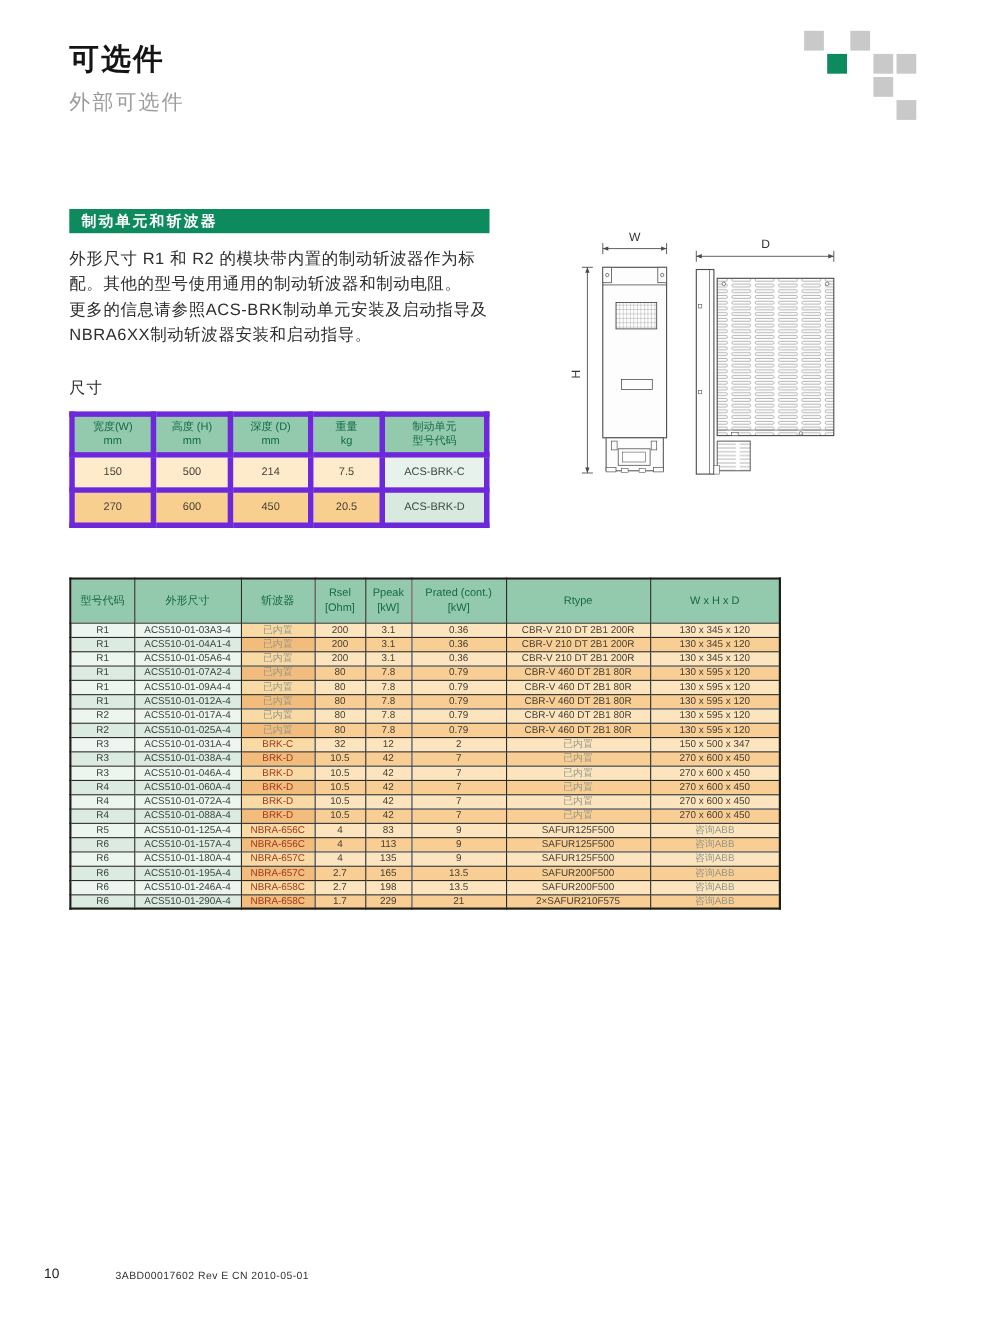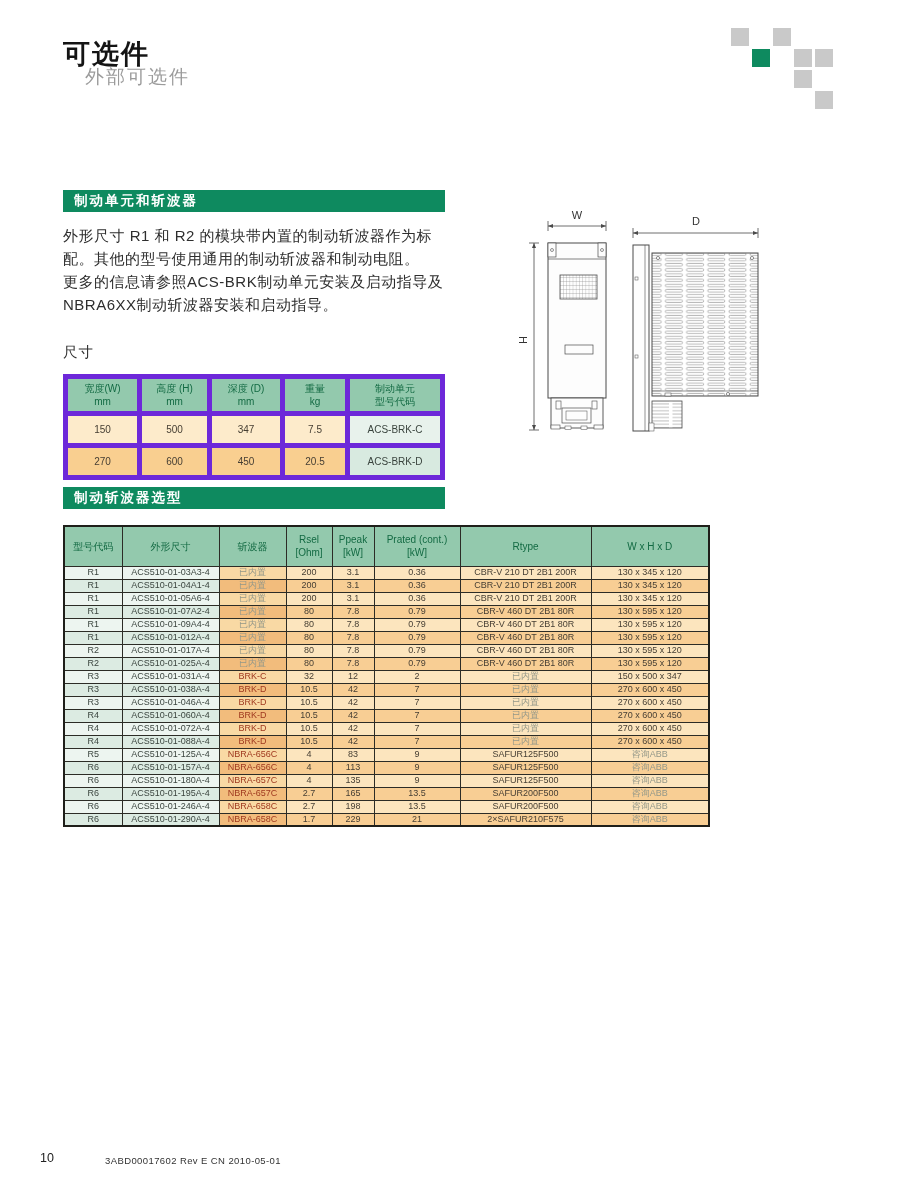--- a/index.html
+++ b/index.html
@@ -1,21 +1,21 @@
 <!DOCTYPE html>
 <html><head>
 <meta charset="utf-8">
 <style>
   * { margin:0; padding:0; box-sizing:border-box; }
   html,body { background:#ffffff; }
   body { font-family:"Liberation Sans", sans-serif; }
   .page { position:relative; width:900px; height:1199px; background:#ffffff; overflow:hidden; }
 
   .page-title { position:absolute; left:63px; top:36px; font-size:27px; font-weight:bold; color:#141414; letter-spacing:2px; }
-  .page-subtitle { position:absolute; left:63px; top:64px; font-size:19px; color:#9b9b9b; letter-spacing:2px;margin-left:22px; }
+  .page-subtitle { position:absolute; left:63px; top:80px; font-size:19px; color:#9b9b9b; letter-spacing:2px; }
 
   .sq { position:absolute; width:18px; height:18px; }
   .sq.gray { background:#c9c9c9; }
   .sq.green { background:#0e8a5f; }
 
   .section-bar { position:absolute; left:63px; width:382px; height:22px; background:#0e8a5f; color:#ffffff;
     font-size:13.5px; font-weight:bold; letter-spacing:2px; line-height:22px; padding-left:11px; }
   .bar1 { top:190px; }
   .bar2 { top:487px; }
 
@@ -101,21 +101,21 @@
         <th>重量
 kg</th>
         <th>制动单元
 型号代码</th>
       </tr>
     </thead>
     <tbody>
         <tr>
           <td>150</td>
           <td>500</td>
-          <td>347</td>
+          <td>214</td>
           <td>7.5</td>
           <td>ACS-BRK-C</td>
         </tr>
         <tr>
           <td>270</td>
           <td>600</td>
           <td>450</td>
           <td>20.5</td>
           <td>ACS-BRK-D</td>
         </tr>
@@ -191,21 +191,20 @@
       <circle cx="143" cy="53" r="1.6" fill="#fdfdfd" stroke-width="0.6"></circle>
       <circle cx="237" cy="53" r="1.6" fill="#fdfdfd" stroke-width="0.6"></circle>
       <line x1="137" y1="186" x2="243" y2="186" stroke-width="0.6"></line>
       <circle cx="213" cy="189" r="1.6" fill="#fdfdfd" stroke-width="0.6"></circle>
       <rect x="150" y="188" width="6" height="3" stroke-width="0.5"></rect>
       <rect x="137" y="196" width="30" height="27" fill="url(#hl)" stroke-width="0.8"></rect>
       <rect x="134" y="218" width="5" height="8" stroke-width="0.5"></rect>
     </g>
   </svg>
 
-  <div class="section-bar bar2">制动斩波器选型</div>
 
   <table class="t-big">
     <colgroup>
       <col style="width:58px">
         <col style="width:97px">
         <col style="width:67px">
         <col style="width:46px">
       <col style="width:42px">
         <col style="width:86px">
         <col style="width:131px">

